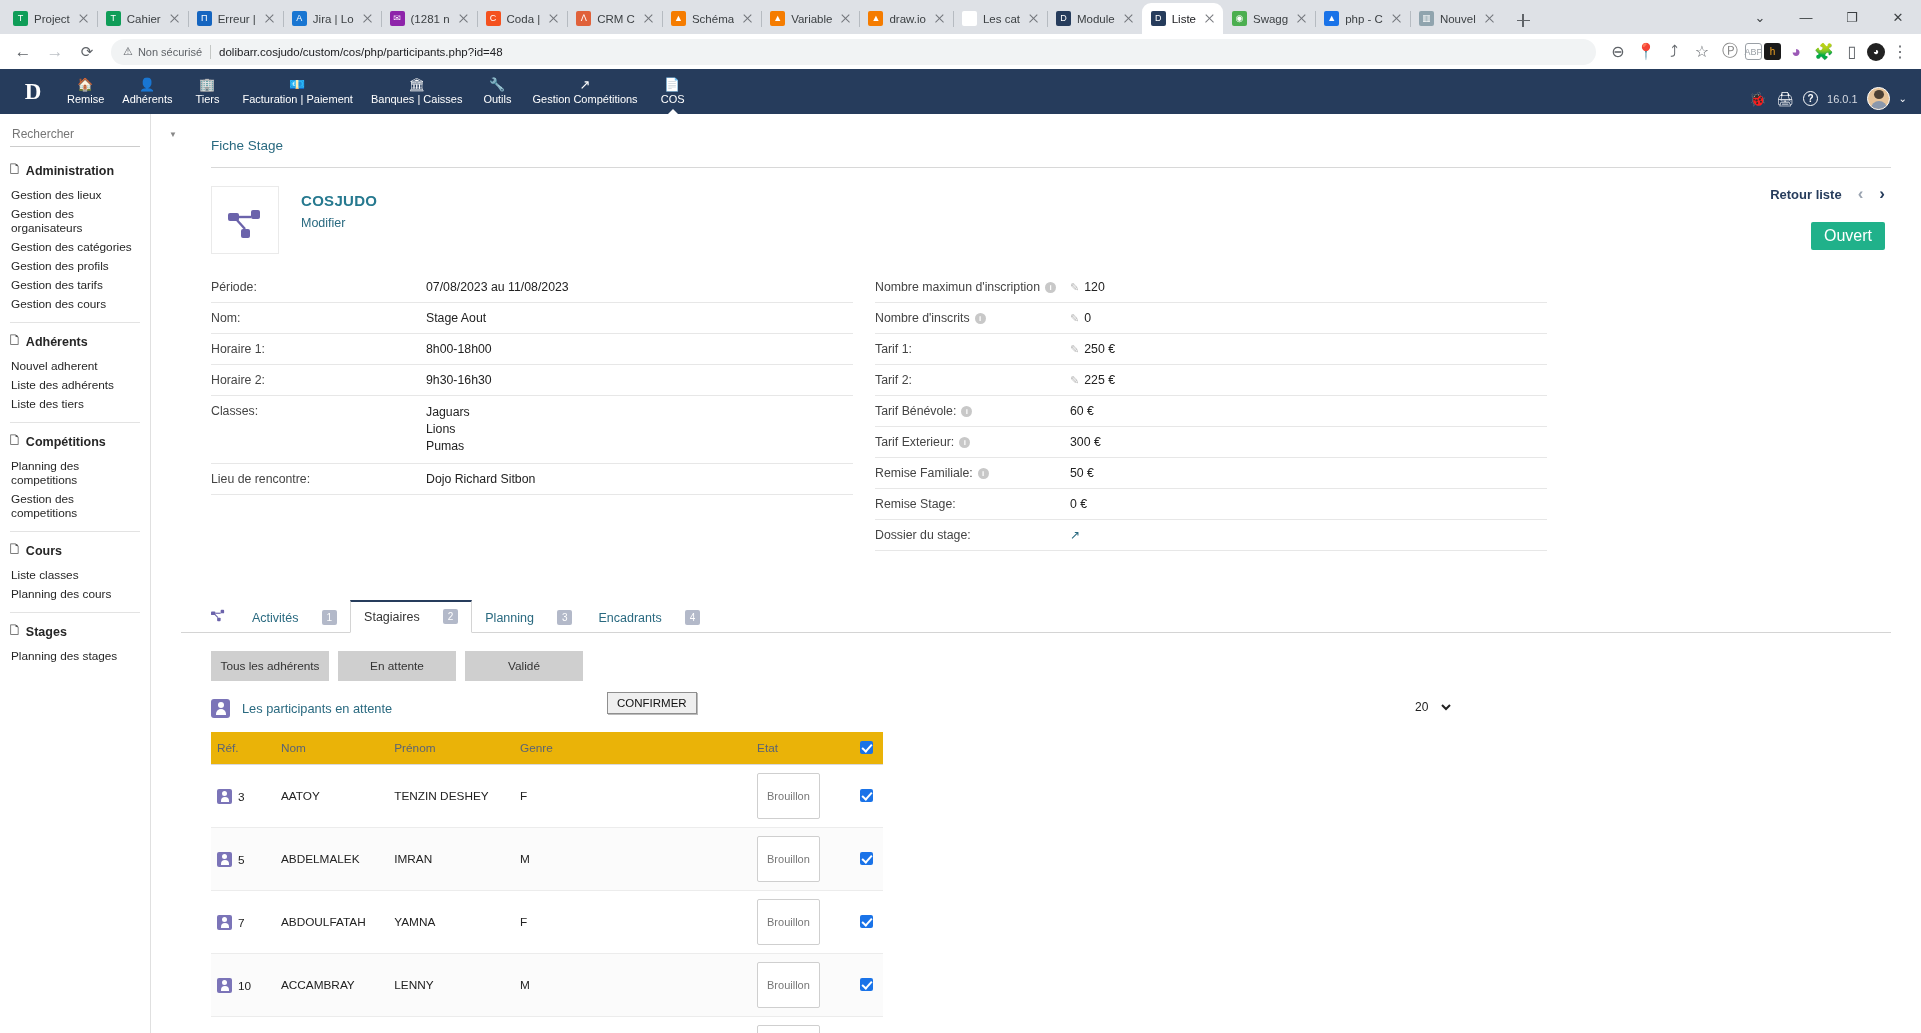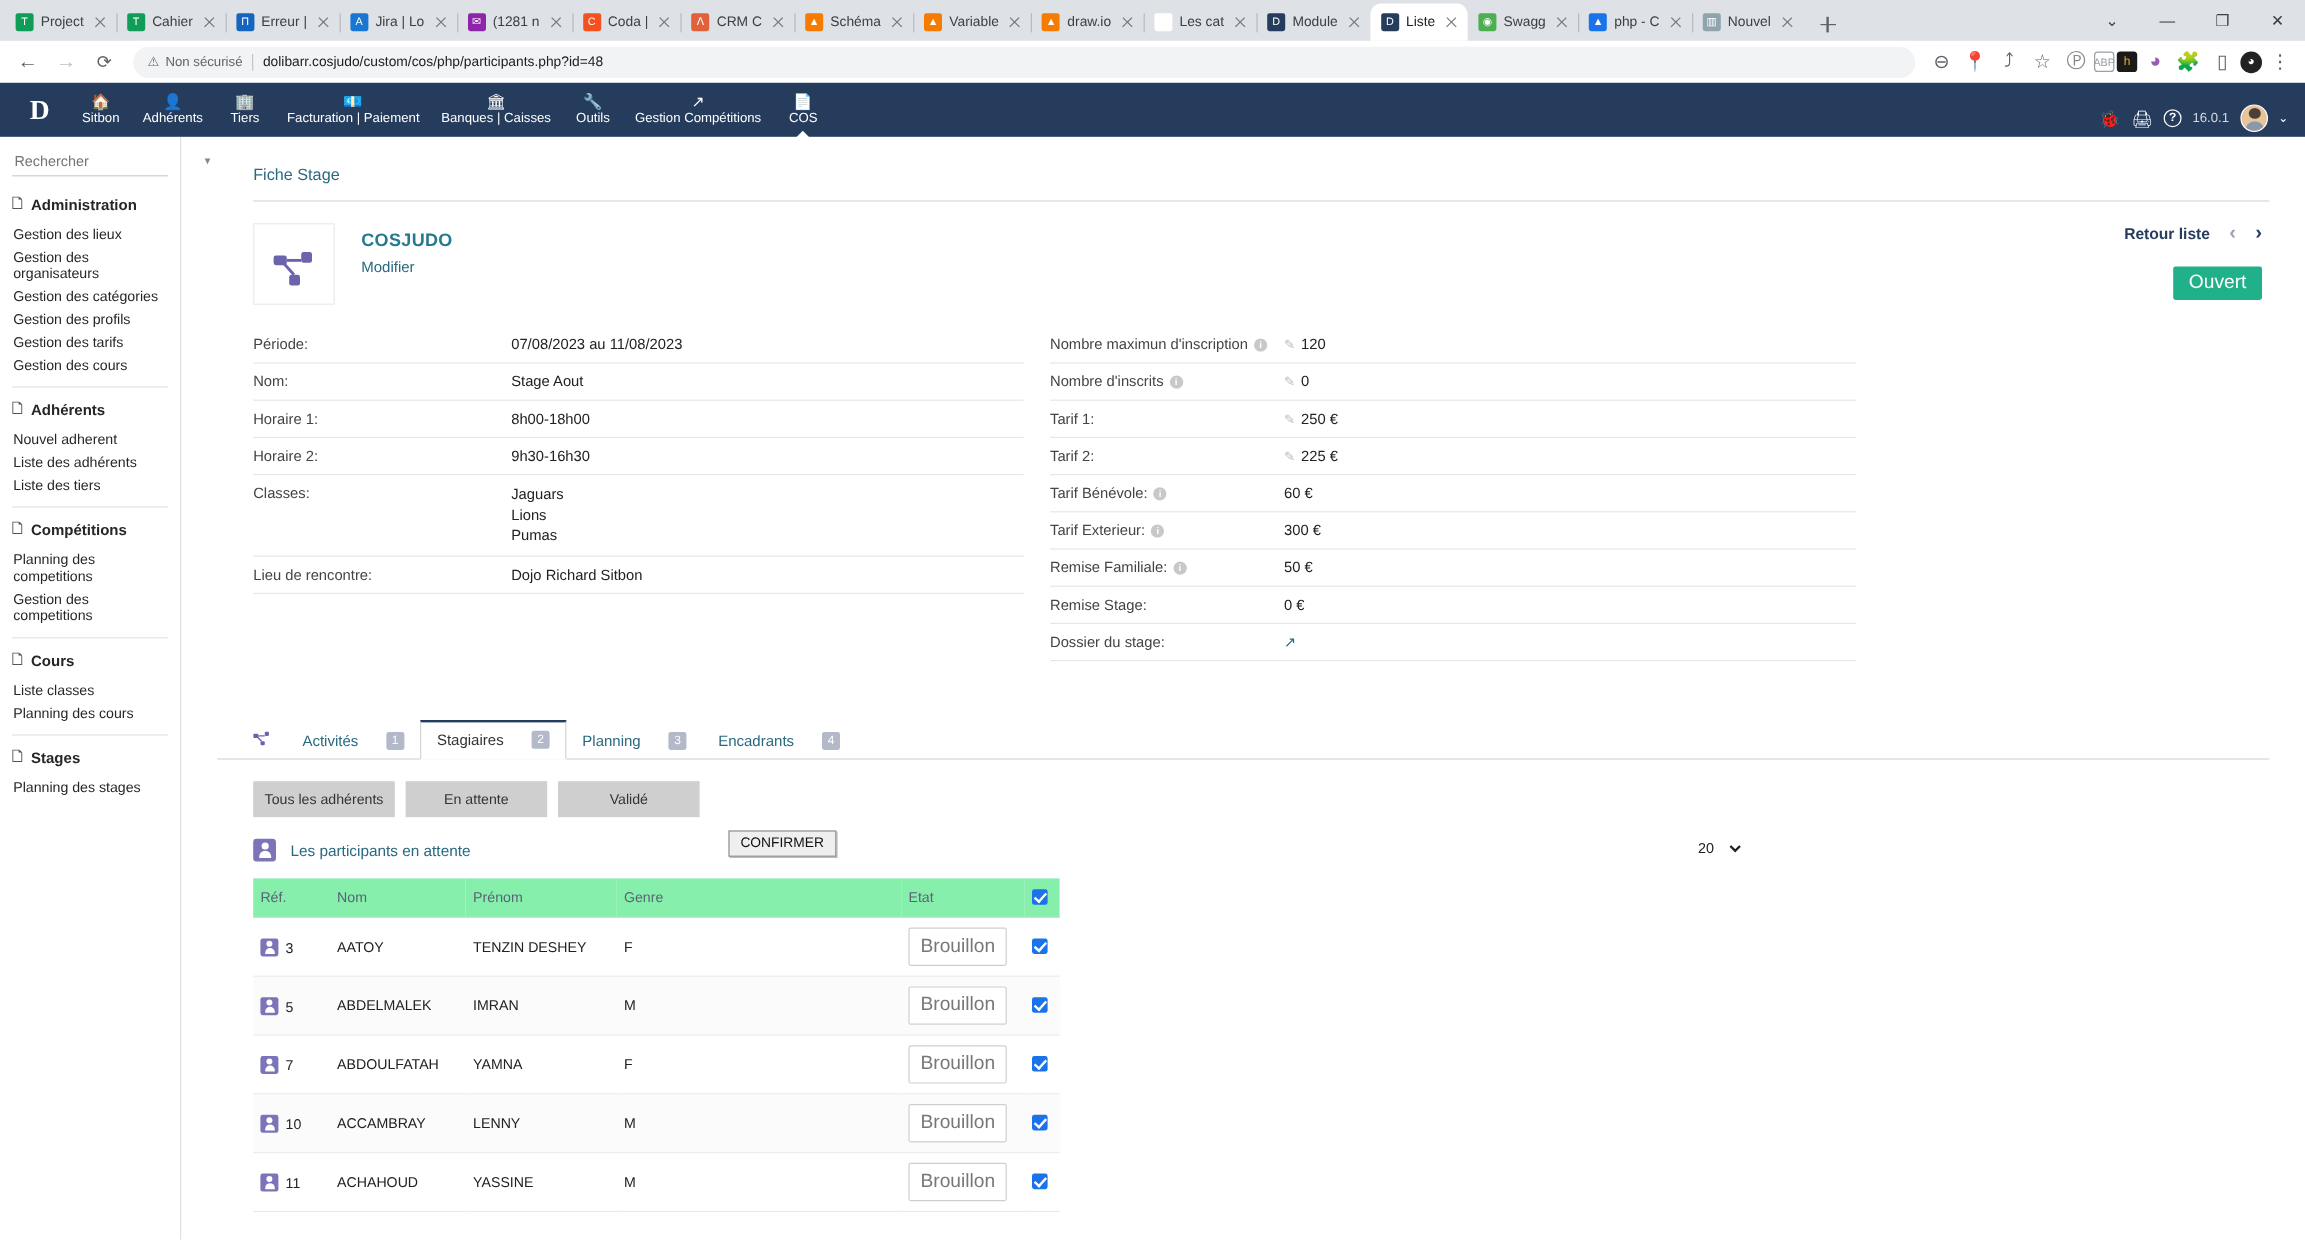--- a/index.html
+++ b/index.html
@@ -166,33 +166,33 @@
     border:1px solid #8f8f8f; box-shadow:1px 1px 0 #bbb; font-family:inherit; color:#111;
   }
   .pagesel {
     position:absolute; left:616px; top:9px; font-size:12px; padding:2px 2px 2px 6px; border:0; background:transparent;
     font-family:inherit; color:#222;
   }
   .selwrap { position:absolute; left:608px; top:7px; border-bottom:1px solid #cfcfcf; padding-bottom:1px; }
 
   table.list { width:672px; margin:14px 0 0 30px; border-collapse:collapse; }
   table.list thead th {
-    background:#86efac; font-size:11.8px; color:#5a6475; font-weight:normal; text-align:left;
+    background:#eab308; font-size:11.8px; color:#5a6475; font-weight:normal; text-align:left;
     padding:9px 6px; border-bottom:1px solid #d8d8dd;
   }
   table.list tbody td { font-size:11.8px; color:#222; padding:8px 6px; border-bottom:1px solid #ececec; }
   table.list tbody tr:nth-child(even) { background:#fbfbfb; }
   .rowico {
     display:inline-block; width:15px; height:15px; background:#7b74b8; border-radius:2px; position:relative;
     vertical-align:-3px; margin-right:6px;
   }
   .rowico:before { content:""; position:absolute; width:5px; height:5px; border-radius:50%; background:#fff; left:5px; top:2px; }
   .rowico:after { content:""; position:absolute; width:8px; height:5px; border-radius:4px 4px 0 0; background:#fff; left:3.5px; top:8px; }
   .chip {
-    display:inline-block; border:1px solid #cfcfcf; color:#777; font-size:16px; padding:6px 9px; border-radius:2px;
+    display:inline-block; border:1px solid #cfcfcf; color:#777; font-size:11px; padding:16px 9px; border-radius:2px;
     background:#fff;
   }
   .cb {
     width:13px; height:13px; background:#1a73e8; border-radius:2px; position:relative; display:inline-block;
     vertical-align:-2px;
   }
   .cb:after {
     content:""; position:absolute; left:4px; top:1px; width:4px; height:8px; border:solid #fff;
     border-width:0 2px 2px 0; transform:rotate(42deg);
   }
@@ -328,21 +328,21 @@
   </div>
 </div>
 
 <div id="app">
 
   <div class="topmenu">
     <div class="logoD">D</div>
     <div id="topmenu-host" style="display:flex; align-items:flex-end;">
         <div class="mitem">
           <span class="mico">🏠</span>
-          <span>Sitbon</span>
+          <span>Remise</span>
         </div>
         <div class="mitem">
           <span class="mico">👤</span>
           <span>Adhérents</span>
         </div>
         <div class="mitem">
           <span class="mico">🏢</span>
           <span>Tiers</span>
         </div>
         <div class="mitem">

